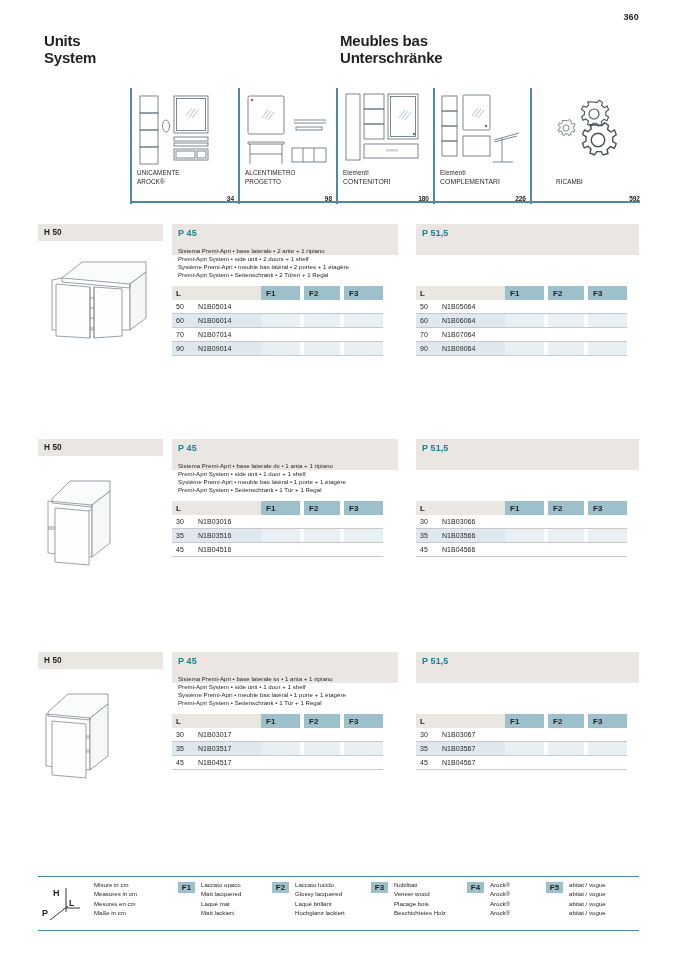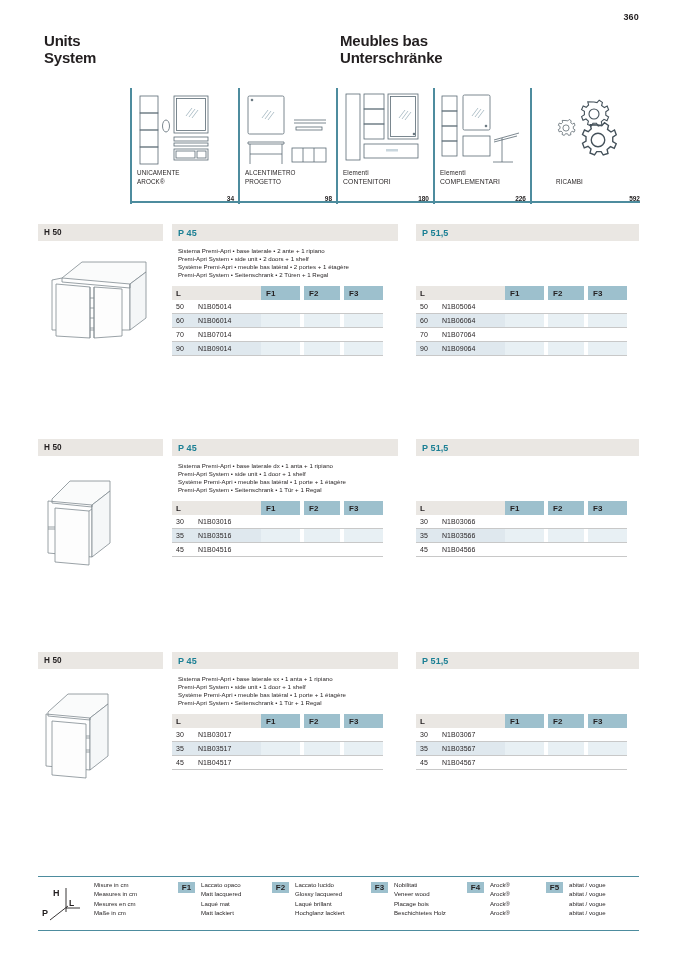--- a/index.html
+++ b/index.html
@@ -53,21 +53,21 @@
   .block{position:absolute;left:38px;width:601px;}
   .hdr-h{
     position:absolute;left:0;top:0;width:125px;height:17px;
     background:#eae7e3;
   }
   .hdr-h span{
     position:absolute;left:6px;top:4px;
     font-size:8.2px;font-weight:bold;letter-spacing:.1px;color:#231f20;
   }
   .hdr-p{
-    position:absolute;top:0;height:17px;background:#eae7e3;
+    position:absolute;top:0;height:31px;background:#eae7e3;
   }
   .hdr-p span{
     position:absolute;left:6px;top:3.5px;
     font-size:9px;font-weight:bold;letter-spacing:.1px;color:#1b7f94;
   }
   .hdr-p.left{left:134px;width:226px;}
   .hdr-p.right{left:378px;width:223px;}
 
   .desc{
     position:absolute;left:140px;top:23px;width:240px;

